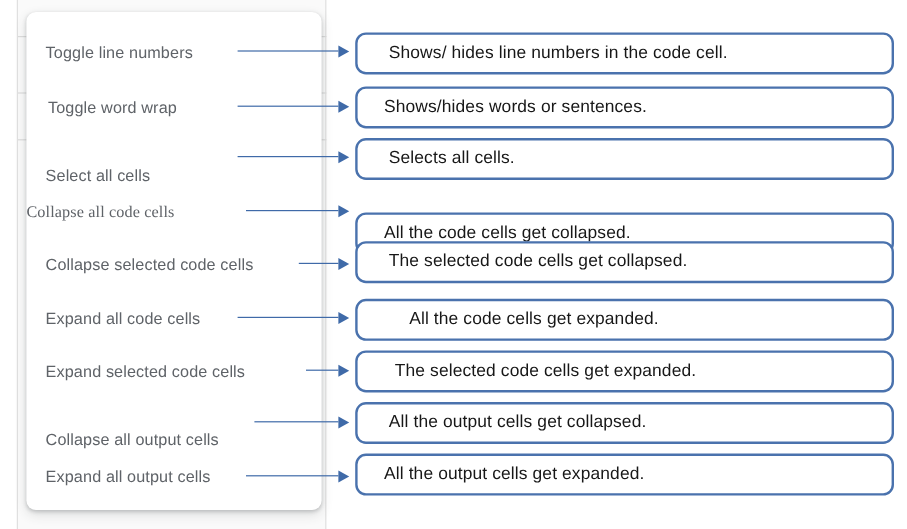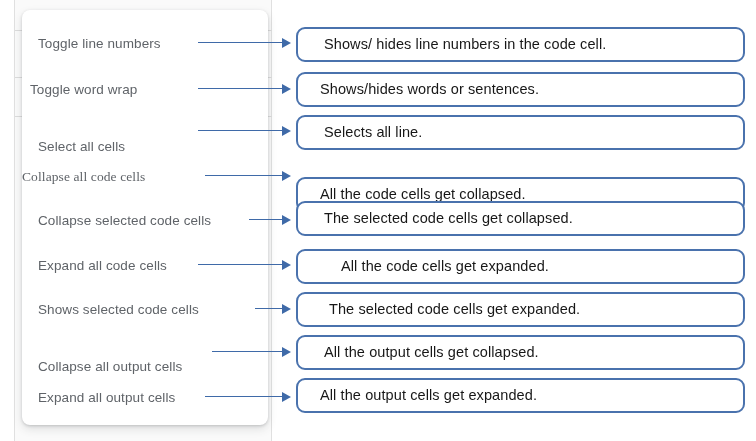--- a/index.html
+++ b/index.html
@@ -89,26 +89,26 @@
       <div class="strip-sep" style="left: 15px; top: 77px; width: 8px;"></div>
       <div class="strip-sep" style="left: 267px; top: 77px; width: 5px;"></div>
       <div class="strip-sep" style="left: 15px; top: 116px; width: 8px;"></div>
       <div class="strip-sep" style="left: 267px; top: 116px; width: 5px;"></div>
     </div>
 
   <div class="menu-panel"></div>
 
   <div id="menu-items">
       <div class="menu-item" style="top: 36px; left: 38px;">Toggle line numbers</div>
-      <div class="menu-item" style="top: 82px; left: 30px;">Toggle word wrap</div>
+      <div class="menu-item" style="top: 82px; left: 40px;">Toggle word wrap</div>
       <div class="menu-item" style="top: 124px; left: 38px; margin-top: 15px;">Select all cells</div>
       <div class="menu-item" style="top: 169px; left: 22px; font-family: Liberation Serif, serif;">Collapse all code cells</div>
       <div class="menu-item" style="top: 213px; left: 38px;">Collapse selected code cells</div>
       <div class="menu-item" style="top: 258px; left: 38px;">Expand all code cells</div>
-      <div class="menu-item" style="top: 302px; left: 38px;">Shows selected code cells</div>
+      <div class="menu-item" style="top: 302px; left: 38px;">Expand selected code cells</div>
       <div class="menu-item" style="top: 359px; left: 38px;">Collapse all output cells</div>
       <div class="menu-item" style="top: 390px; left: 38px;">Expand all output cells</div>
     </div>
   <div id="arrows">
       <div class="arrow" style="left: 198px; top: 38px; width: 98px;">
         <div class="shaft" style="width: 84px;"></div>
         <div class="head" style="left: 84px;"></div>
       </div>
       <div class="arrow" style="left: 198px; top: 84px; width: 98px;">
         <div class="shaft" style="width: 84px;"></div>
@@ -144,21 +144,21 @@
       </div>
     </div>
   <div id="callouts">
       <div class="callout" style="top: 27px; text-align: center;">
         <span class="callout-text" style="margin-left: 26px;">Shows/ hides line numbers in the code cell.</span>
       </div>
       <div class="callout" style="top: 72px;">
         <span class="callout-text" style="margin-left: 22px; text-align: center;">Shows/hides words or sentences.</span>
       </div>
       <div class="callout" style="top: 115px;">
-        <span class="callout-text" style="margin-left: 26px;">Selects all line.</span>
+        <span class="callout-text" style="margin-left: 26px;">Selects all cells.</span>
       </div>
       <div class="callout" style="top: 157px; margin-top: 20px;">
         <span class="callout-text" style="margin-left: 22px;">All the code cells get collapsed.</span>
       </div>
       <div class="callout" style="top: 201px;">
         <span class="callout-text" style="margin-left: 26px;">The selected code cells get collapsed.</span>
       </div>
       <div class="callout" style="top: 249px;">
         <span class="callout-text" style="margin-left: 43px;">All the code cells get expanded.</span>
       </div>

